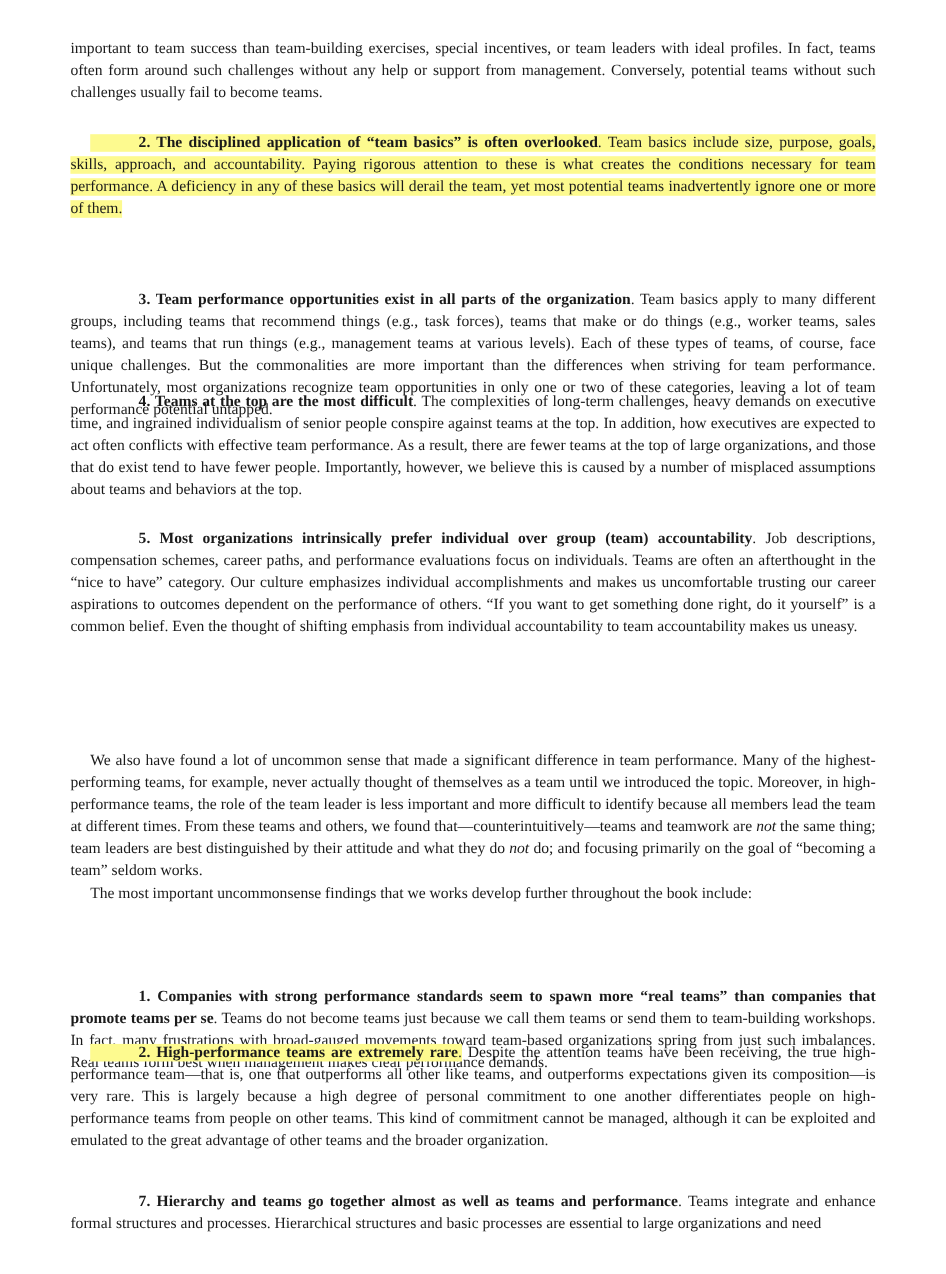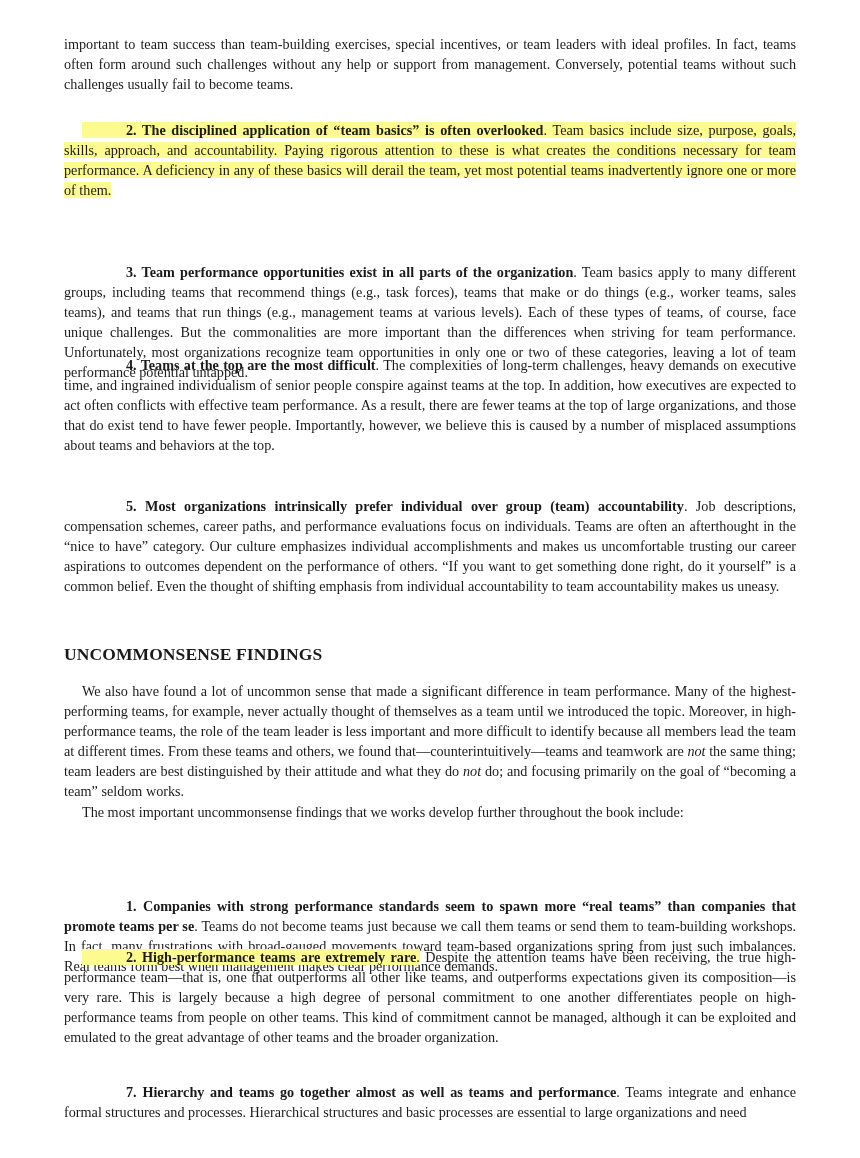--- a/index.html
+++ b/index.html
@@ -35,25 +35,24 @@
   </p>
 
   <p class="para indent" style="top:228px;margin-top:34px;">
     <span class="lead">3. Team performance opportunities exist in all parts of the organization</span><span>. Team basics apply to many different groups, including teams that recommend things (e.g., task forces), teams that make or do things (e.g., worker teams, sales teams), and teams that run things (e.g., management teams at various levels). Each of these types of teams, of course, face unique challenges. But the commonalities are more important than the differences when striving for team performance. Unfortunately, most organizations recognize team opportunities in only one or two of these categories, leaving a lot of team performance potential untapped.</span>
   </p>
 
   <p class="para indent" style="top:355px;">
     <span class="lead">4. Teams at the top are the most difficult</span><span>. The complexities of long-term challenges, heavy demands on executive time, and ingrained individualism of senior people conspire against teams at the top. In addition, how executives are expected to act often conflicts with effective team performance. As a result, there are fewer teams at the top of large organizations, and those that do exist tend to have fewer people. Importantly, however, we believe this is caused by a number of misplaced assumptions about teams and behaviors at the top.</span>
   </p>
 
-  <p class="para indent" style="top:496px;">
+  <p class="para indent" style="top:480px;">
     <span class="lead">5. Most organizations intrinsically prefer individual over group (team) accountability</span><span>. Job descriptions, compensation schemes, career paths, and performance evaluations focus on individuals. Teams are often an afterthought in the “nice to have” category. Our culture emphasizes individual accomplishments and makes us uncomfortable trusting our career aspirations to outcomes dependent on the performance of others. “If you want to get something done right, do it yourself” is a common belief. Even the thought of shifting emphasis from individual accountability to team accountability makes us uneasy.</span>
   </p>
 
-  <h2 class="heading">UNCOMMONSENSE FINDINGS</h2>
 
   <p class="para indent" style="top:681px;">
     <span>We also have found a lot of uncommon sense that made a significant difference in team performance. Many of the highest-performing teams, for example, never actually thought of themselves as a team until we introduced the topic. Moreover, in high-performance teams, the role of the team leader is less important and more difficult to identify because all members lead the team at different times. From these teams and others, we found that—counterintuitively—teams and teamwork are </span><em>not</em><span> the same thing; team leaders are best distinguished by their attitude and what they do </span><em>not</em><span> do; and focusing primarily on the goal of “becoming a team” seldom works.</span>
   </p>
 
   <p class="para indent" style="top:802px;">The most important uncommonsense findings that we works develop further throughout the book include:</p>
 
   <p class="para indent" style="top:896px;">
     <span class="lead">1. Companies with strong performance standards seem to spawn more “real teams” than companies that promote teams per se</span><span>. Teams do not become teams just because we call them teams or send them to team-building workshops. In fact, many frustrations with broad-gauged movements toward team-based organizations spring from just such imbalances. Real teams form best when management makes clear performance demands.</span>
   </p>

